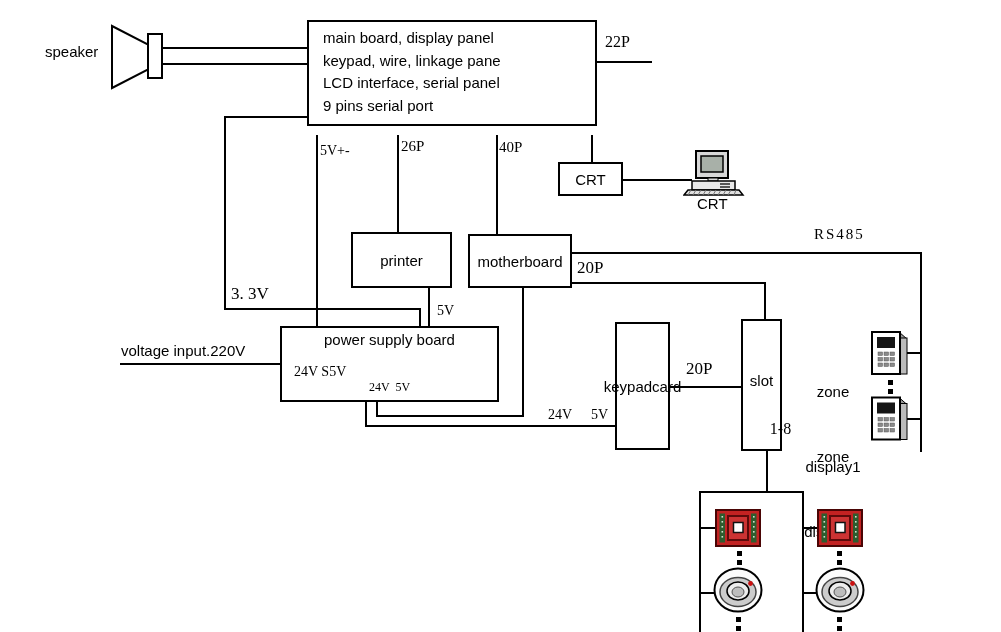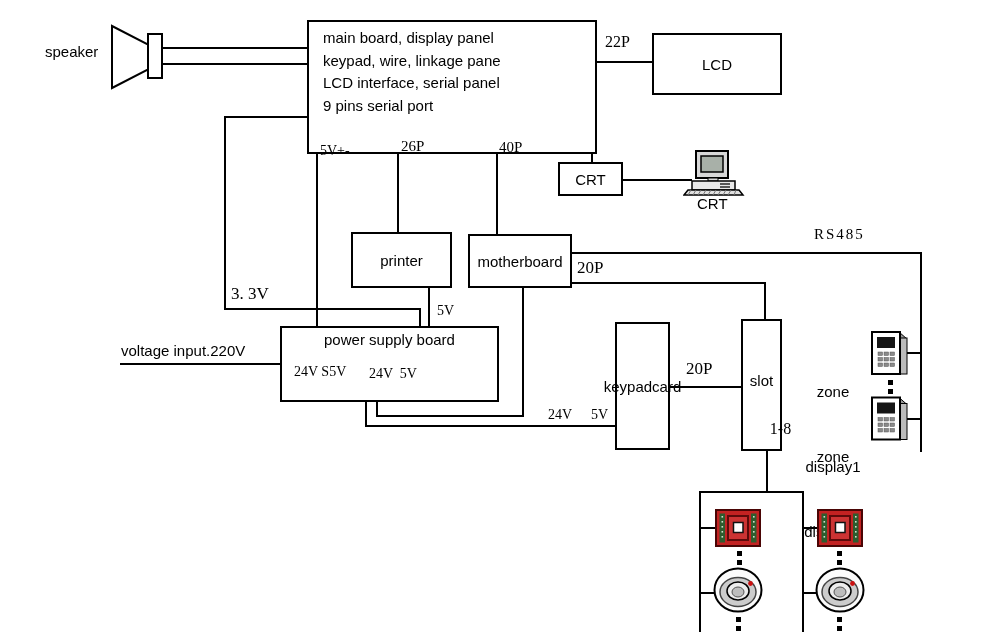--- a/index.html
+++ b/index.html
@@ -59,48 +59,45 @@
   <div class="hw" style="left:699px;top:491px;width:105px;"></div>
   <div class="vw" style="left:699px;top:491px;height:141px;"></div>
   <div class="vw" style="left:802px;top:491px;height:141px;"></div>
   <div class="hw" style="left:699px;top:527px;width:18px;"></div>
   <div class="hw" style="left:802px;top:527px;width:18px;"></div>
   <div class="hw" style="left:699px;top:592px;width:16px;"></div>
   <div class="hw" style="left:802px;top:592px;width:16px;"></div>
 
   <div class="hw" style="left:120px;top:363px;width:160px;"></div>
 
-  <div class="box" style="left:307px;top:20px;width:290px;height:134px;padding:5px 0 0 14px;font-size:15px;line-height:22.5px;">
+  <div class="box" style="left:307px;top:20px;width:290px;height:106px;padding:5px 0 0 14px;font-size:15px;line-height:22.5px;">
     <div>main board, display panel</div>
     <div>keypad, wire, linkage pane</div>
     <div>LCD interface, serial panel</div>
     <div>9 pins serial port</div>
   </div>
 
-  <div class="box center" style="left:652px;top:33px;width:130px;height:62px;font-size:15px;">
-    <span>LCD</span>
-  </div>
 
   <div class="box center" style="left:558px;top:162px;width:65px;height:34px;font-size:15px;">
     <span>CRT</span>
   </div>
 
   <div class="box center" style="left:351px;top:232px;width:101px;height:56px;font-size:15px;">
     <span>printer</span>
   </div>
 
   <div class="box colcenter" style="left:468px;top:234px;width:104px;height:54px;font-size:15px;line-height:21px;">
     <div>mother</div>
     <div>board</div>
   </div>
 
   <div class="box" style="left:280px;top:326px;width:219px;height:76px;">
     <div class="lbl sans" style="left:0;top:4px;width:100%;text-align:center;font-size:15px;position:absolute;">power supply board</div>
     <div class="lbl serif" style="left:12px;top:36px;font-size:14px;position:absolute;">24V S5V</div>
-    <div class="lbl serif" style="left:87px;top:38px;font-size:14px;position:absolute;">24V  5V</div>
+    <div class="lbl serif" style="left:87px;top:53px;font-size:12px;position:absolute;">24V  5V</div>
   </div>
 
   <div class="box colcenter" style="left:615px;top:322px;width:55px;height:128px;font-size:15px;line-height:21px;">
     <div>keypad</div>
     <div>card</div>
   </div>
 
   <div class="box" style="left:741px;top:319px;width:41px;height:132px;">
     <div class="lbl sans" style="left:0;top:52px;width:100%;text-align:center;font-size:15px;position:absolute;">slot</div>
     <div class="lbl serif" style="left:0;top:99px;width:100%;text-align:center;font-size:16px;position:absolute;padding-left:19px;">1-8</div>

